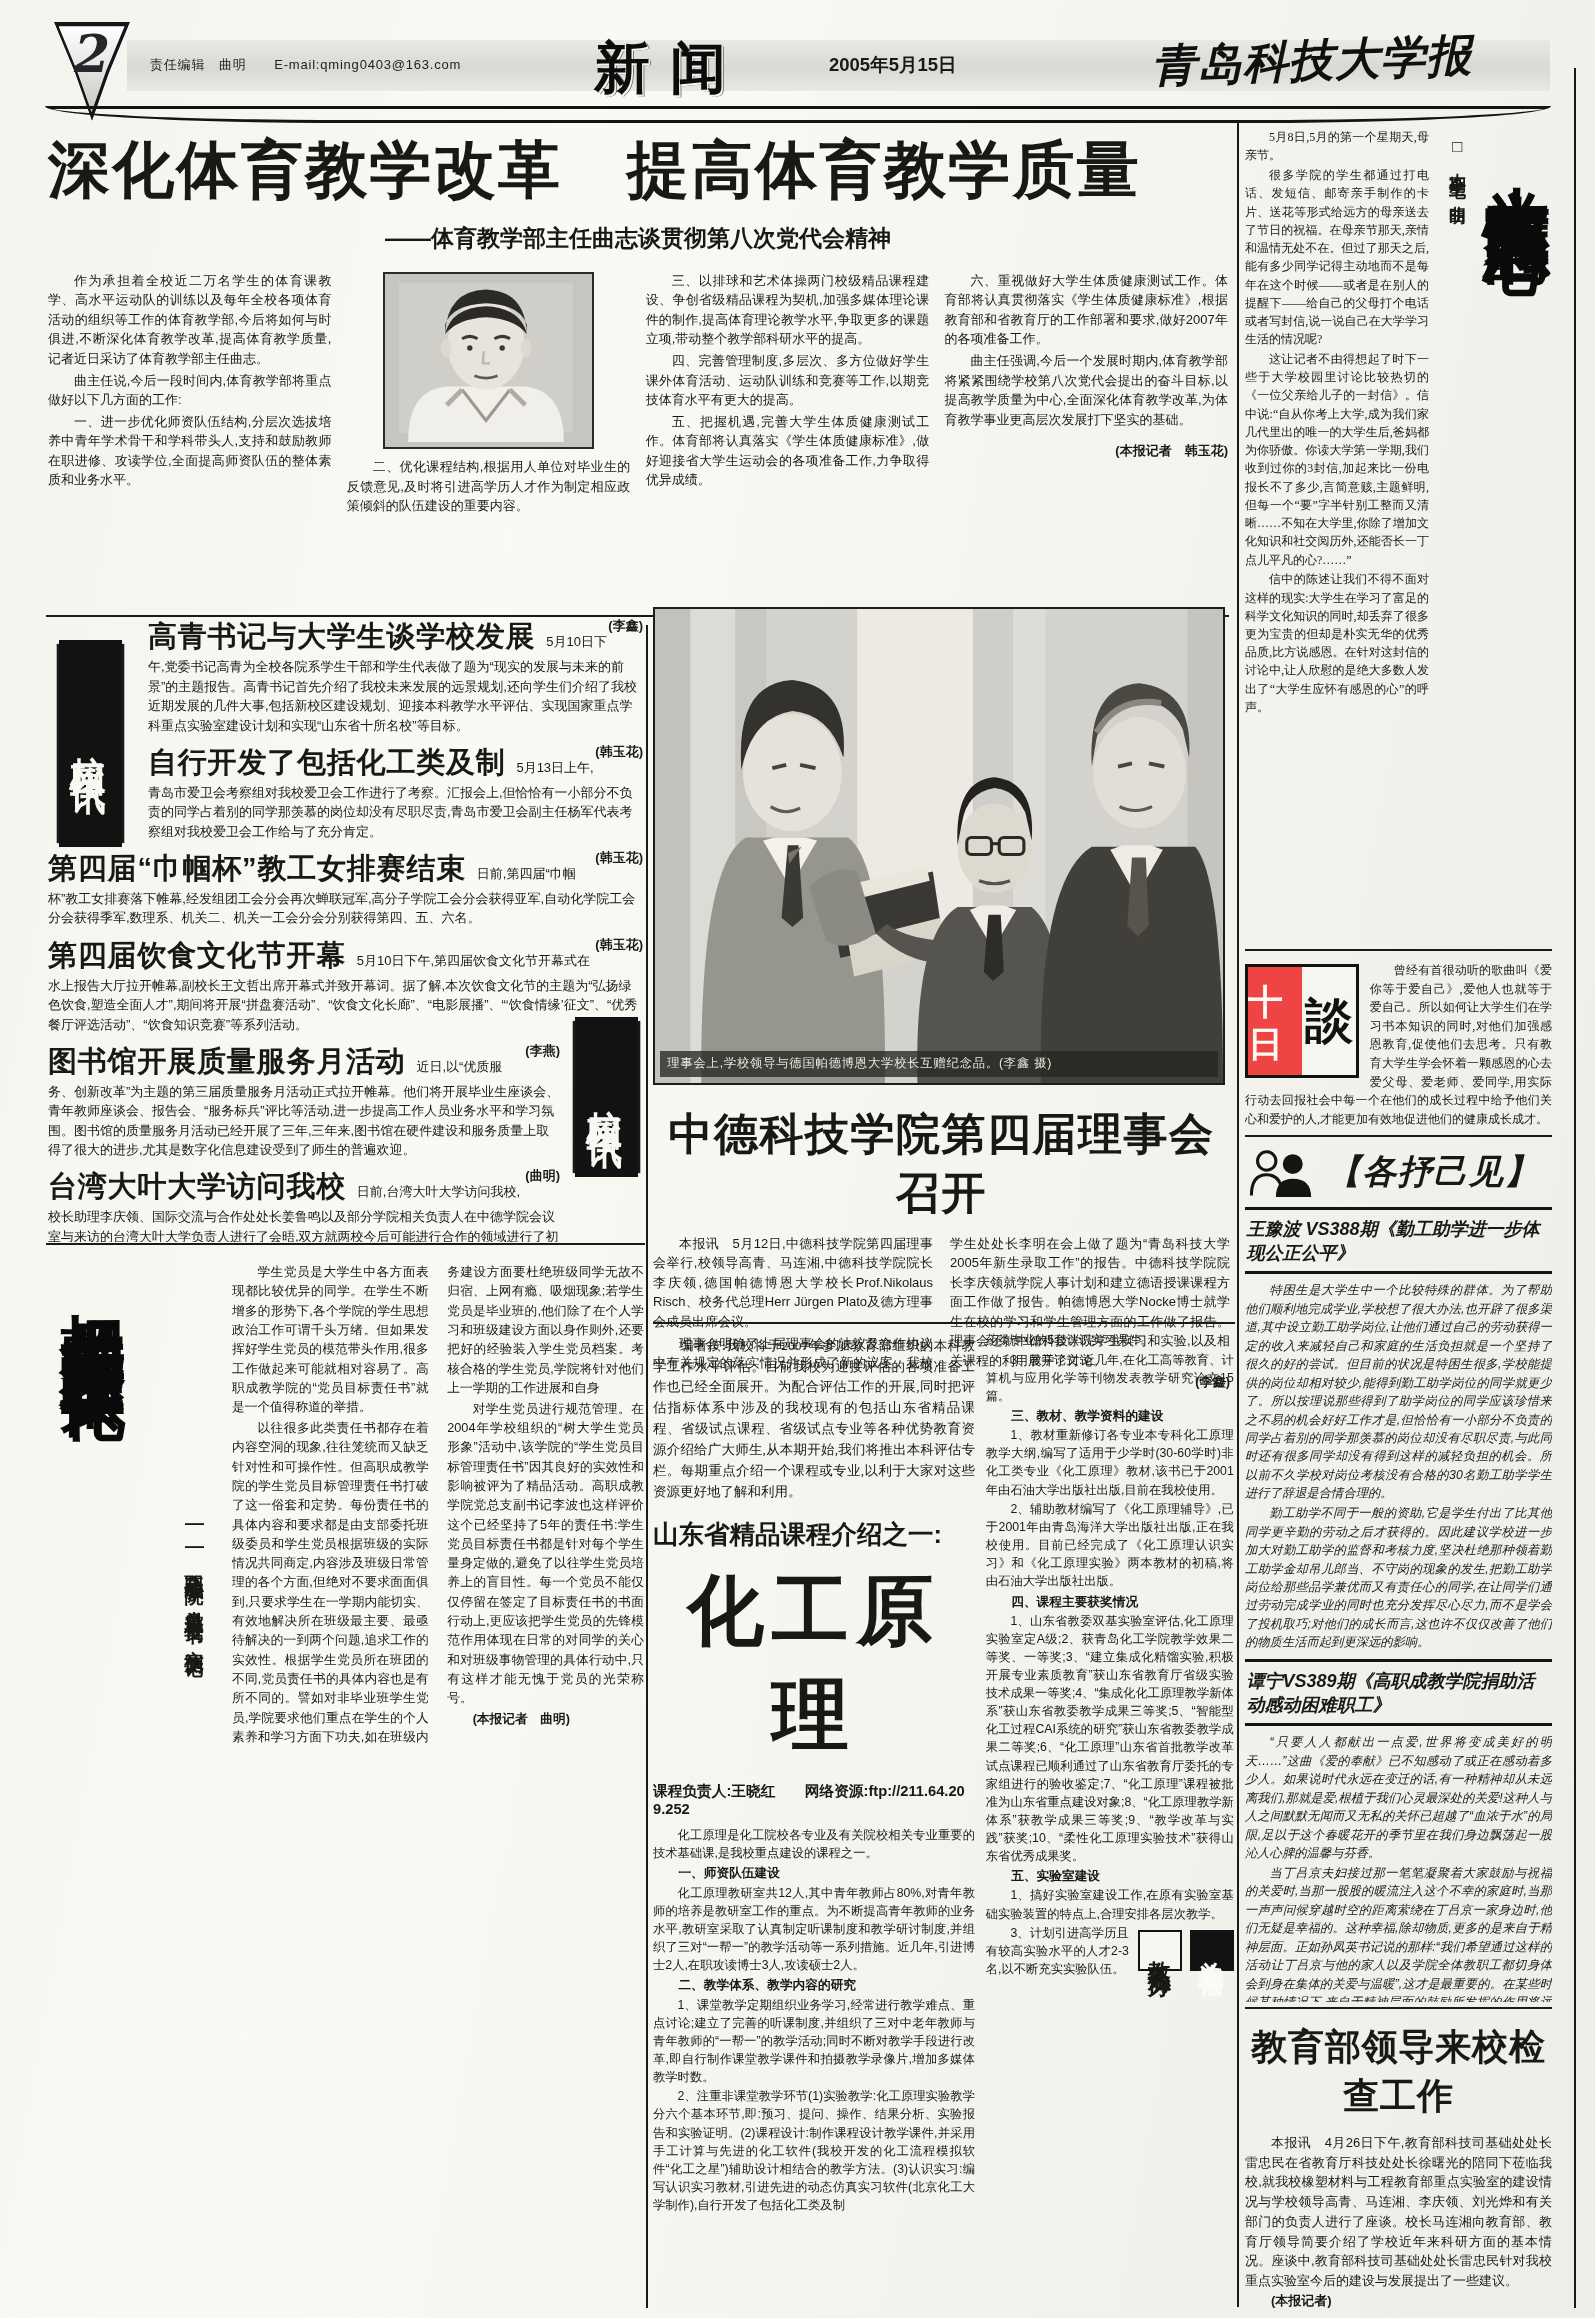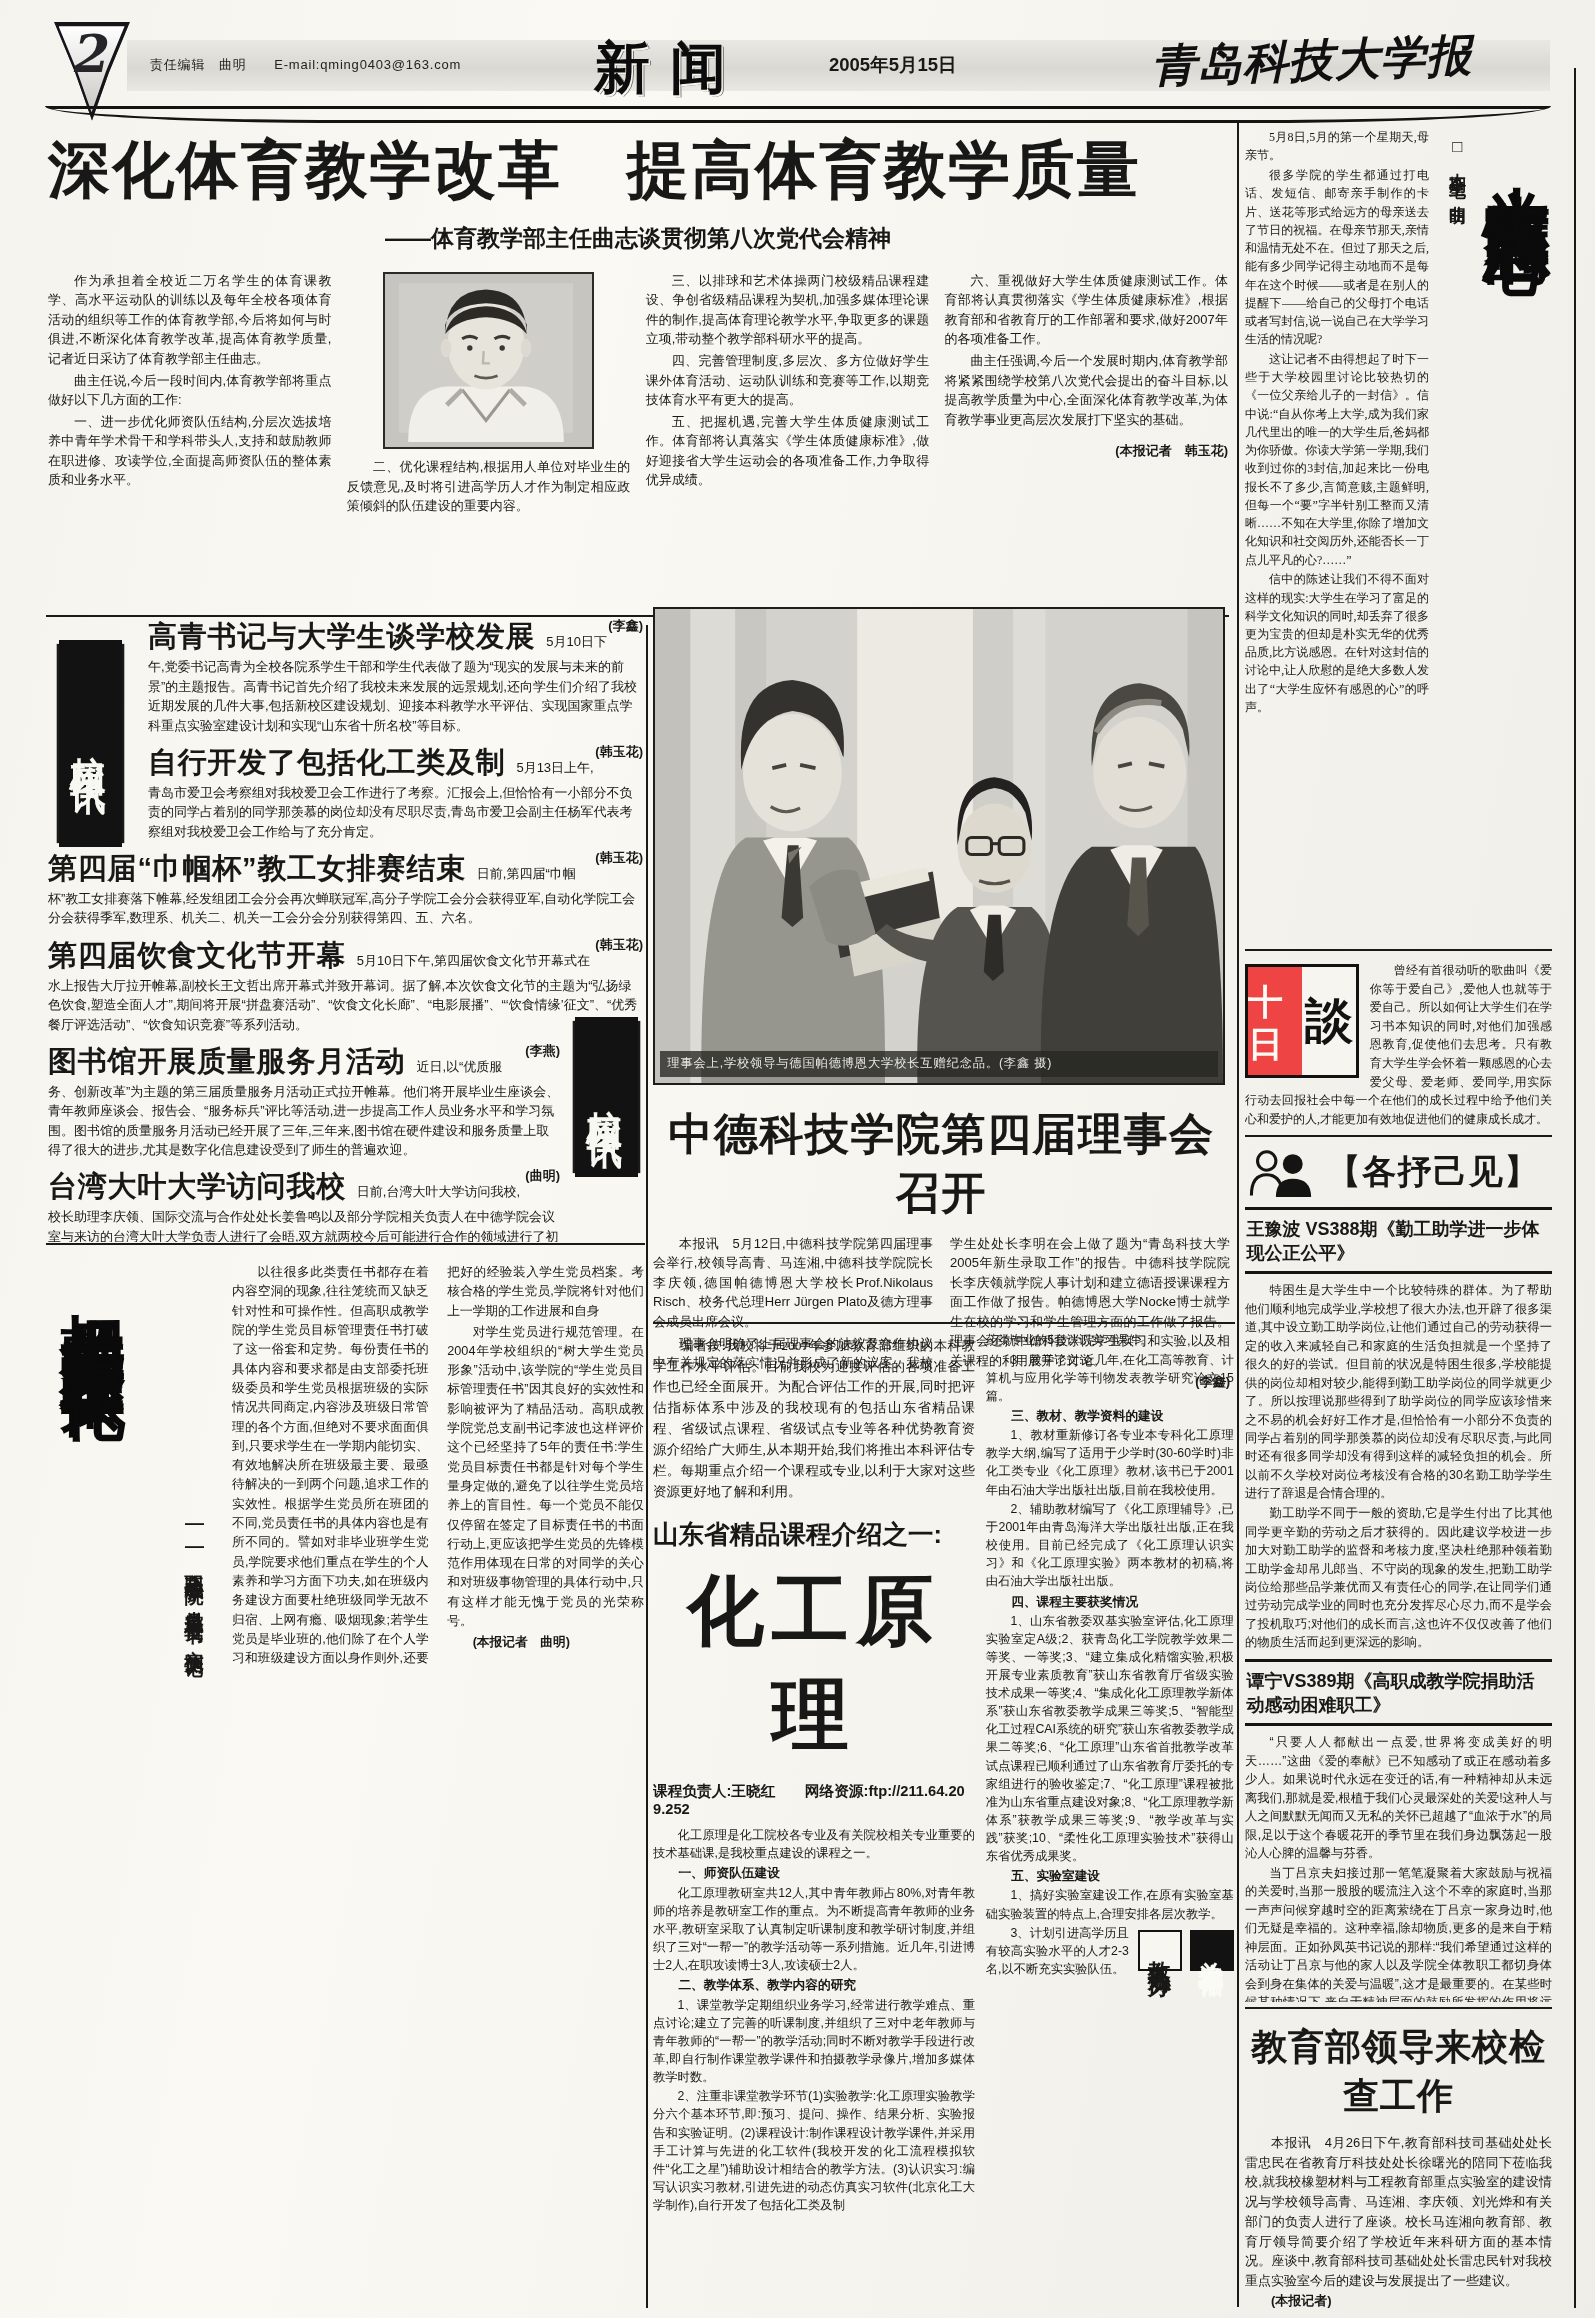--- a/index.html
+++ b/index.html
@@ -114,21 +114,21 @@
   .course-info { font-size:14.7px; font-weight:700; margin:0 0 9.3px 0; word-break:break-all; }
   .course p.cp { font-size:12.3px; line-height:1.47; text-indent:2em; margin:0 0 1.5px 0; text-align:justify; }
   .course p.ch { font-size:12.7px; font-weight:900; text-indent:2em; margin:3.1px 0 1.5px 0; }
   .side-labels { float:right; display:flex; gap:7.7px; margin:6.2px 0 4.6px 9.3px; }
   .lbl-plain { border:2.3px solid #121212; font-size:23px; font-weight:700; letter-spacing:3.1px;
           padding:10.8px 4.6px; background:#f7f6f1; }
   .lbl-black { background:#121212; color:#fbfbf6; font-size:25px; font-weight:900;
           letter-spacing:2.3px; padding:10.8px 5.4px; }
 
   
-  .opinions { position:absolute; left:1245px; top:1143px; width:307px; height:859px; overflow:hidden; }
+  .opinions { position:absolute; left:1245px; top:1143px; width:307px; height:859px; overflow:hidden;font-style:italic; }
   .op-head { display:flex; align-items:center; gap:10.8px; margin:4.6px 0 10.8px 0; }
   .op-title { font-size:34px; font-weight:900; letter-spacing:1.5px; }
   .letter-title { border-top:3.1px solid #141412; border-bottom:3.1px solid #141412;
           font-size:18px; font-weight:900; padding:6.2px 1.5px; margin:7.7px 0 7.7px 0; }
   .letter p { font-size:12.3px; line-height:1.5; text-indent:2em; margin:0 0 1.5px 0; text-align:justify; }
 
   
   .moe { position:absolute; left:1245px; top:2015px; width:307px; height:293px; overflow:hidden; }
   .moe-title { font-size:36px; font-weight:900; letter-spacing:0.8px; text-align:center; margin:7.7px 0 12.3px 0; }
   .moe p { font-size:13px; line-height:1.52; text-indent:2em; margin:0; text-align:justify; }
@@ -300,20 +300,21 @@
       <p class="bt">理事会明确了上届理事会的决议及合作协议中有关规定的落实情况并形成了新的议案。我校学生处处长李明在会上做了题为“青岛科技大学2005年新生录取工作”的报告。中德科技学院院长李庆领就学院人事计划和建立德语授课课程方面工作做了报告。帕德博恩大学Nocke博士就学生在校的学习和学生管理方面的工作做了报告。理事会还就中德科技学院学生实习和实验,以及相关课程的利用展开了讨论。</p>
       <p class="board-sig">(李鑫)</p>
     </div>
   </div>
   <div class="hr abs" style="left:653px; top:1322px; width:582px; height:2.3px;"></div>
 
   <div class="party">
     <div class="party-title vtext">把党员的带头作用在工作中具体化</div>
     <div class="party-sub vtext">——高职成教学院“党员目标责任书”实施侧记</div>
     <div class="party-body">
+      <p>学生党员是大学生中各方面表现都比较优异的同学。在学生不断增多的形势下,各个学院的学生思想政治工作可谓千头万绪。但如果发挥好学生党员的模范带头作用,很多工作做起来可能就相对容易了。高职成教学院的“党员目标责任书”就是一个值得称道的举措。</p>
       <p>以往很多此类责任书都存在着内容空洞的现象,往往笼统而又缺乏针对性和可操作性。但高职成教学院的学生党员目标管理责任书打破了这一俗套和定势。每份责任书的具体内容和要求都是由支部委托班级委员和学生党员根据班级的实际情况共同商定,内容涉及班级日常管理的各个方面,但绝对不要求面面俱到,只要求学生在一学期内能切实、有效地解决所在班级最主要、最亟待解决的一到两个问题,追求工作的实效性。根据学生党员所在班团的不同,党员责任书的具体内容也是有所不同的。譬如对非毕业班学生党员,学院要求他们重点在学生的个人素养和学习方面下功夫,如在班级内务建设方面要杜绝班级同学无故不归宿、上网有瘾、吸烟现象;若学生党员是毕业班的,他们除了在个人学习和班级建设方面以身作则外,还要把好的经验装入学生党员档案。考核合格的学生党员,学院将针对他们上一学期的工作进展和自身</p>
       <p>对学生党员进行规范管理。在2004年学校组织的“树大学生党员形象”活动中,该学院的“学生党员目标管理责任书”因其良好的实效性和影响被评为了精品活动。高职成教学院党总支副书记李波也这样评价这个已经坚持了5年的责任书:学生党员目标责任书都是针对每个学生量身定做的,避免了以往学生党员培养上的盲目性。每一个党员不能仅仅停留在签定了目标责任书的书面行动上,更应该把学生党员的先锋模范作用体现在日常的对同学的关心和对班级事物管理的具体行动中,只有这样才能无愧于党员的光荣称号。</p>
       <p class="party-sig">(本报记者　曲明)</p>
     </div>
   </div>
 
   <div class="course">
     <div class="course-l">
       <p class="ed-note">编者按:我校将于2007年参加教育部组织的本科教学工作水平评估。目前我校为迎接评估的各项准备工作也已经全面展开。为配合评估工作的开展,同时把评估指标体系中涉及的我校现有的包括山东省精品课程、省级试点课程、省级试点专业等各种优势教育资源介绍给广大师生,从本期开始,我们将推出本科评估专栏。每期重点介绍一个课程或专业,以利于大家对这些资源更好地了解和利用。</p>
       <div class="series">山东省精品课程介绍之一:</div>

